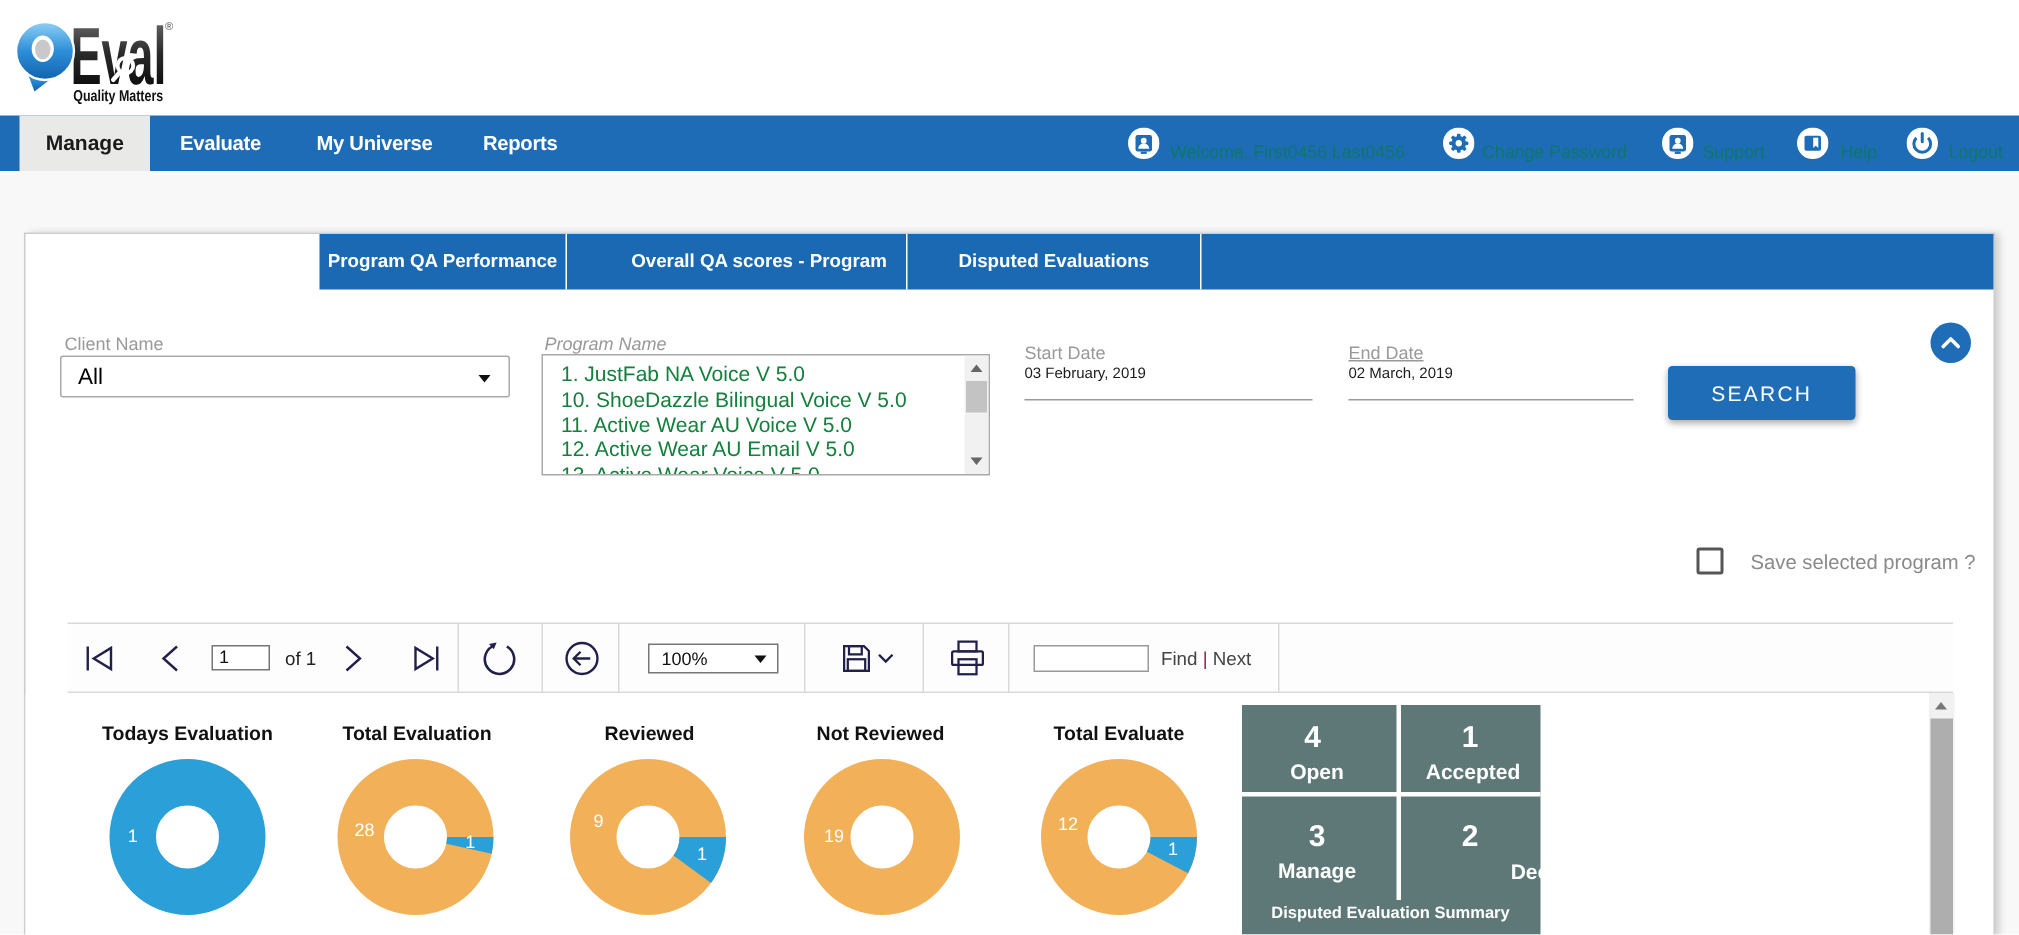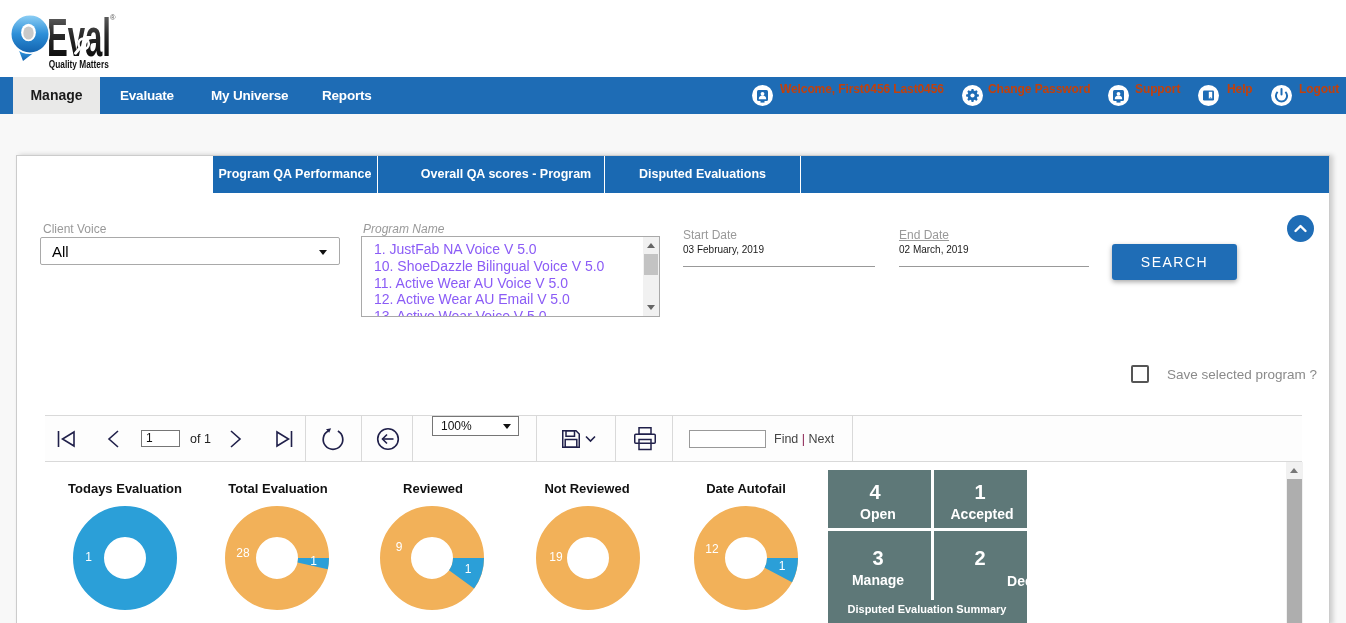--- a/index.html
+++ b/index.html
@@ -5,21 +5,21 @@
 * { margin:0; padding:0; box-sizing:border-box; }
 html,body { width:1346px; height:623px; }
 body { font-family:"Liberation Sans", sans-serif; background:#fff; position:relative; overflow:hidden; }
 .abs { position:absolute; }
 
 
 #nav { position:absolute; left:0; top:77px; width:1346px; height:37px; background:#1e6cb5; }
 #nav .tab-active { position:absolute; left:13px; top:0; width:87px; height:37px; background:#e9e9e8; color:#1a1a1a; font-size:14px; font-weight:600; text-align:center; line-height:37px; }
 #nav .navlink { position:absolute; top:0; color:#fff; font-size:13.5px; font-weight:700; letter-spacing:-0.2px; line-height:37px; }
 .navicon { position:absolute; top:85px; width:21px; height:21px; }
-.navtxt { position:absolute; top:71px; height:37px; line-height:37px; color:#c2410c; font-size:12px; font-weight:700; letter-spacing:-0.1px; }
+.navtxt { position:absolute; top:83px; height:37px; line-height:37px; color:#0f766e; font-size:12px; font-weight:400; letter-spacing:-0.1px; }
 
 
 #pagebg { position:absolute; left:0; top:114px; width:1346px; height:509px; background:#f8f8f8; }
 #panel { position:absolute; left:16px; top:155px; width:1314px; height:470px; background:#fff; border:1px solid #ccc; box-shadow:3px 0 5px rgba(0,0,0,.18); }
 
 
 #tabbar { position:absolute; left:16px; top:156px; width:1313px; height:37px; }
 #tabbar .blue { position:absolute; left:197px; top:0; right:0; height:37px; background:#1a69b2; }
 #tabbar .wtab { position:absolute; left:0; top:0; width:197px; height:37px; background:#fff; color:#222; font-size:13px; text-align:center; line-height:37px; }
 #tabbar .btab { position:absolute; top:0; height:37px; color:#fff; font-size:12.5px; font-weight:700; text-align:center; line-height:37px; border-right:1px solid #fff; }
@@ -30,21 +30,21 @@
 .caret { position:absolute; width:0; height:0; border-left:5px solid transparent; border-right:5px solid transparent; border-top:6px solid #111; }
 .dateval { position:absolute; font-size:10px; color:#1a1a1a; }
 .dateline { position:absolute; height:1px; background:#999; }
 #searchbtn { position:absolute; left:1112px; top:244px; width:125px; height:36px; background:#1f6db6; color:#fff; font-size:14px; letter-spacing:1.5px; text-align:center; line-height:36px; border-radius:3px; box-shadow:0 2px 5px rgba(0,0,0,.35); }
 #upbtn { position:absolute; left:1287px; top:215px; width:27px; height:27px; border-radius:50%; background:#1f6db6; }
 #savechk { position:absolute; left:1131px; top:365px; width:18px; height:18px; border:2px solid #555; border-radius:2px; background:#fff; }
 #savelbl { position:absolute; left:1167px; top:367px; font-size:13.5px; color:#8a8a8a; }
 
 
 #listbox { position:absolute; left:361px; top:236px; width:299px; height:81px; border:1px solid #a9a9a9; background:#fff; overflow:hidden; }
-#listbox .item { padding-left:12px; font-size:14px; color:#8b5cf6; height:16.8px; line-height:16.8px; margin-top:0; white-space:nowrap; }
+#listbox .item { padding-left:12px; font-size:14px; color:#15803d; height:16.8px; line-height:16.8px; margin-top:0; white-space:nowrap; }
 .sb { position:absolute; background:#f1f1f1; }
 .sb .thumb { position:absolute; left:1px; right:1px; background:#c3c3c3; }
 .tri-up { width:0; height:0; border-left:4px solid transparent; border-right:4px solid transparent; border-bottom:5px solid #666; position:absolute; }
 .tri-dn { width:0; height:0; border-left:4px solid transparent; border-right:4px solid transparent; border-top:5px solid #666; position:absolute; }
 
 
 #toolbar { position:absolute; left:45px; top:415px; width:1257px; height:47px; border-top:1px solid #d9d9d9; border-bottom:1px solid #d9d9d9; background:#fdfdfd; }
 .tsep { position:absolute; top:415px; width:1px; height:47px; background:#d9d9d9; }
 .tb-txt { position:absolute; font-size:12.5px; color:#222; }
 .tb-box { position:absolute; border:1px solid #767676; background:#fff; font-size:12px; color:#111; }
@@ -94,21 +94,21 @@
 <div id="pagebg"></div>
 <div id="panel"></div>
 
 <div id="tabbar">
   <div class="blue"></div>
   <div class="btab" style="left:197px; width:165px;">Program QA Performance</div>
   <div class="btab" style="left:392px; width:197px;">Overall QA scores - Program</div>
   <div class="btab" style="left:589px; width:196px;">Disputed Evaluations</div>
 </div>
 
-<div class="lbl" style="left:43px; top:222px;">Client Voice</div>
+<div class="lbl" style="left:43px; top:222px;">Client Name</div>
 <div class="selbox" style="left:40px; top:237px; width:300px; height:28px;">
   <div style="position:absolute; left:11px; top:5px; font-size:15px; color:#000;">All</div>
   <div class="caret" style="right:12px; top:12px; border-left-width:4.5px; border-right-width:4.5px; border-top-width:5px;"></div>
 </div>
 
 <div class="lbl" style="left:363px; top:222px;font-style:italic;">Program Name</div>
 <div id="listbox">
   <div style="padding-top:4px;">
     <div class="item">1. JustFab NA Voice V 5.0</div>
     <div class="item">10. ShoeDazzle Bilingual Voice V 5.0</div>
@@ -179,33 +179,33 @@
 
   <g transform="translate(589,12)" stroke="#20204a" fill="none" stroke-width="1.5">
     <rect x="5" y="0.75" width="12" height="6.5"></rect>
     <rect x="0.75" y="7.25" width="20.5" height="9" rx="1"></rect>
     <rect x="5" y="12.5" width="12" height="10"></rect>
   </g>
 </svg>
 
 <div class="tb-box" style="left:141px; top:430px; width:39px; height:17px; line-height:15px; padding-left:4px;">1</div>
 <div class="tb-txt" style="left:190px; top:432px;">of 1</div>
-<div class="tb-box" style="left:432px; top:416px; width:87px; height:20px; line-height:18px; padding-left:8px;">100%
+<div class="tb-box" style="left:432px; top:429px; width:87px; height:20px; line-height:18px; padding-left:8px;">100%
   <div class="caret" style="right:7px; top:7px; border-left-width:4.5px; border-right-width:4.5px; border-top-width:5.5px;"></div>
 </div>
 <div class="tb-box" style="left:689px; top:430px; width:77px; height:18px; border-color:#999;"></div>
 <div class="tb-txt" style="left:774px; top:432px; color:#444;">Find <span style="color:#8b2252;">|</span> Next</div>
 
 <div id="report"></div>
 
 <div class="ctitle" style="left:125px;">Todays Evaluation</div>
 <div class="ctitle" style="left:278px;">Total Evaluation</div>
 <div class="ctitle" style="left:433px;">Reviewed</div>
 <div class="ctitle" style="left:587px;">Not Reviewed</div>
-<div class="ctitle" style="left:746px;">Date Autofail</div>
+<div class="ctitle" style="left:746px;">Total Evaluate</div>
 
 <svg class="abs" style="left:70px; top:503px;" width="110" height="110" viewBox="0 0 110 110">
   <circle cx="55" cy="55" r="36.5" fill="none" stroke="#2b9fd8" stroke-width="31"></circle>
   <text x="18.5" y="58" font-size="12" fill="#fff" text-anchor="middle">1</text>
 </svg>
 <svg class="abs" style="left:222px; top:503px;" width="110" height="110" viewBox="0 0 110 110">
   <circle cx="55" cy="55" r="36.5" fill="none" stroke="#f2b159" stroke-width="31"></circle>
   <circle cx="55" cy="55" r="36.5" fill="none" stroke="#2b9fd8" stroke-width="31" stroke-dasharray="7.91 222"></circle>
   <text x="21" y="54" font-size="12" fill="#fff" text-anchor="middle">28</text>
   <text x="91.5" y="62" font-size="12" fill="#fff" text-anchor="middle">1</text>

